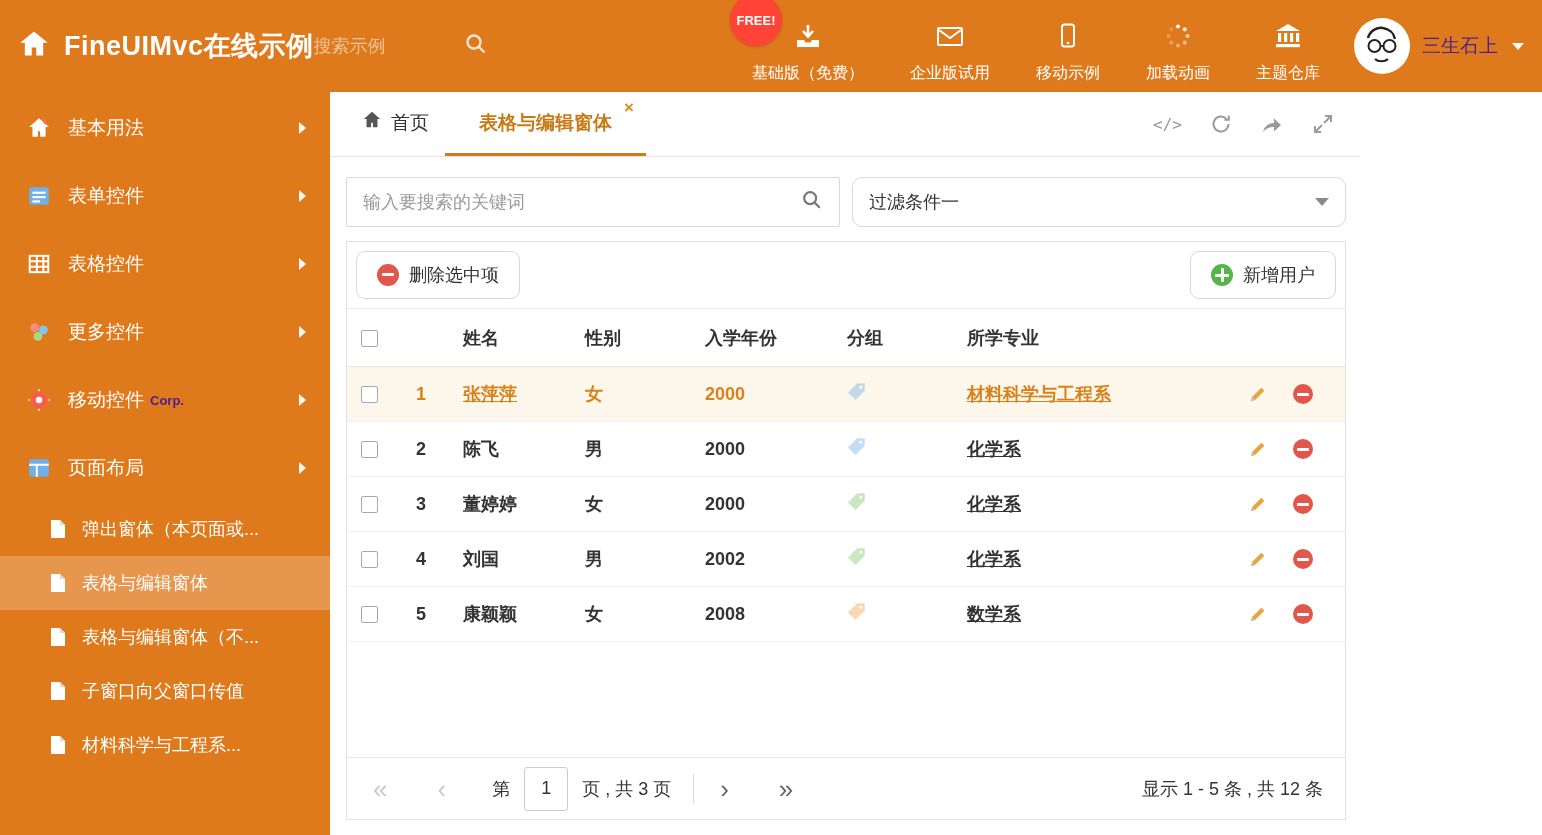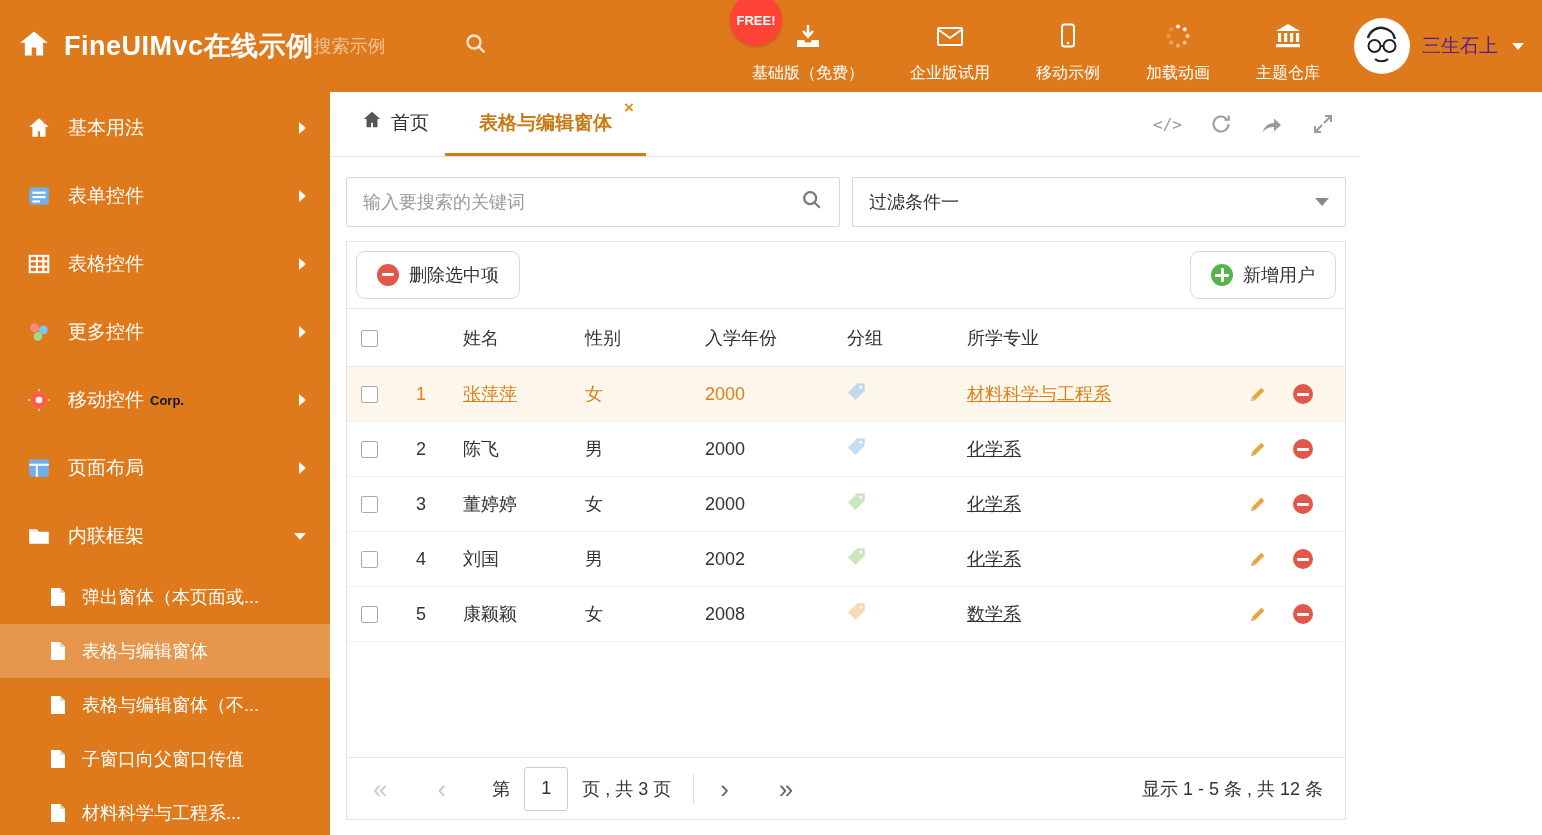--- a/index.html
+++ b/index.html
@@ -19,51 +19,51 @@
   .user{display:flex;align-items:center;gap:12px;color:#4c1d95}
   .avatar{width:56px;height:56px;border-radius:50%;background:#fff;overflow:hidden;display:flex;align-items:center;justify-content:center}
   .user .uname{font-size:19px}
   .caret-down-w{width:0;height:0;border-left:6px solid transparent;border-right:6px solid transparent;border-top:7px solid #fff;margin-left:2px}
 
   
   .sidebar{position:absolute;left:0;top:92px;width:330px;height:743px;background:#df7a1c;overflow:hidden;padding-top:2px}
   .side-item{height:68px;display:flex;align-items:center;padding:0 24px 0 26px;color:#fff;font-size:19px;cursor:pointer}
   .side-item .ic{width:26px;display:flex;justify-content:center;margin-right:16px}
   .side-item .lbl{flex:0 0 auto}
-  .side-item .badge{color:#0f172a;font-size:13px;margin-left:6px;font-weight:bold}
+  .side-item .badge{color:#4c1d95;font-size:13px;margin-left:6px;font-weight:bold}
   .side-item .arr{margin-left:auto;width:0;height:0;border-top:6px solid transparent;border-bottom:6px solid transparent;border-left:7px solid #fff;opacity:.95}
   .side-item .arr.down{border-left:6px solid transparent;border-right:6px solid transparent;border-top:7px solid #fff;border-bottom:none}
   .side-sub{height:54px;display:flex;align-items:center;padding-left:48px;color:#fff;font-size:18px;cursor:pointer;white-space:nowrap}
   .side-sub .ic{width:20px;margin-right:14px;display:flex;justify-content:center}
   .side-sub.is-active{background:rgba(255,255,255,.22)}
 
   
   .main{position:absolute;left:330px;top:92px;width:1030px;height:743px;background:#fff;display:flex;flex-direction:column;overflow:hidden}
   .tabbar{height:65px;border-bottom:1px solid #e6e6e6;display:flex;align-items:stretch;padding-left:16px;flex:0 0 auto}
   .tab{display:flex;align-items:center;gap:9px;padding:0 16px;font-size:19px;color:#333;cursor:pointer;border-bottom:3px solid transparent;position:relative}
   .tab.active{color:#c77b17;border-bottom-color:#cf7c18;padding:0 34px;font-weight:bold}
   .tab .close{position:absolute;top:7px;right:12px;color:#dd8a1f;font-size:17px;font-weight:bold;line-height:1;cursor:pointer}
   .tab-tools{margin-left:auto;display:flex;align-items:center;gap:28px;margin-right:26px;color:#9b9b9b}
   .tab-tools .tool{cursor:pointer;display:flex;align-items:center}
   .code-glyph{font-family:"DejaVu Sans Mono",monospace;font-size:16px;color:#9b9b9b}
 
   .filter-row{display:flex;gap:12px;padding:20px 14px 8px 16px;flex:0 0 auto}
   .searchbox{flex:1;height:50px;border:1px solid #d9d9d9;border-radius:2px;display:flex;align-items:center;padding:0 16px;background:#fff}
   .searchbox input{flex:1;border:none;outline:none;font-size:18px;color:#555}
   .searchbox input::placeholder{color:#9a9a9a}
-  .dropdown{flex:1;height:50px;border:1px solid #d9d9d9;border-radius:2px;display:flex;align-items:center;padding:0 16px;font-size:18px;color:#333;cursor:pointer}
+  .dropdown{flex:1;height:50px;border:1px solid #d9d9d9;border-radius:10px;display:flex;align-items:center;padding:0 16px;font-size:18px;color:#333;cursor:pointer}
   .dropdown .caret{margin-left:auto;width:0;height:0;border-left:7px solid transparent;border-right:7px solid transparent;border-top:8px solid #8a8a8a}
 
   .grid-panel{flex:1;margin:6px 14px 15px 16px;border:1px solid #e2e2e2;display:flex;flex-direction:column;overflow:hidden}
   .grid-toolbar{display:flex;align-items:center;padding:9px 9px;flex:0 0 auto}
   .btn{height:48px;display:flex;align-items:center;gap:10px;padding:0 20px;border:1px solid #d8d8d8;border-radius:9px;background:#fff;font-size:18px;color:#333;cursor:pointer}
   .btn.add{margin-left:auto}
 
   table{width:100%;border-collapse:collapse;table-layout:fixed}
-  th,td{text-align:left;font-size:18px;color:#333;font-weight:normal;padding:0 0 0 14px;height:55px;border-bottom:1px solid #f0f0f0;overflow:hidden;white-space:nowrap}
+  th,td{text-align:left;font-size:18px;color:#333;font-weight:bold;padding:0 0 0 14px;height:55px;border-bottom:1px solid #f0f0f0;overflow:hidden;white-space:nowrap}
   thead th{height:58px;border-top:1px solid #ececec;border-bottom:1px solid #e8e8e8}
   .c-cb{padding-left:14px}
   .c-num{text-align:center;padding-left:0}
   .c-actions{padding-right:14px}
   .checkbox{display:inline-block;width:17px;height:17px;border:1px solid #a8a8a8;border-radius:2px;background:#fff;vertical-align:middle;cursor:pointer}
   tr.is-active td{background:#fdf6ea;color:#d8821c}
   tr.is-active .name-text{text-decoration:underline;color:#d8821c}
   .major-link{text-decoration:underline;color:#333;cursor:pointer}
   tr.is-active .major-link{color:#d8821c}
   .actions-wrap{display:flex;align-items:center;gap:26px;justify-content:flex-end;padding-right:18px}
@@ -240,30 +240,20 @@
   </div>
   <div class="side-item">
     <span class="ic">
         <svg width="24" height="24" viewBox="0 0 22 22">
           <rect x="2" y="3" width="18" height="16" rx="1.5" fill="#6fb0e8"></rect>
           <path d="M2 8h18M9 8v11" stroke="#fff" stroke-width="1.8"></path>
         </svg>
       </span>
     <span class="lbl">页面布局</span>
     <span class="arr"></span>
-  </div>
-  <div class="side-item">
-    <span class="ic">
-        <svg width="24" height="24" viewBox="0 0 22 22">
-          <path d="M2 5h7l2 2h9v11H2z" fill="#fff"></path>
-          <path d="M2 5h7l2 2h-9z" fill="#e8e8e8"></path>
-        </svg>
-      </span>
-    <span class="lbl">内联框架</span>
-    <span class="arr down"></span>
   </div>
   <div class="side-sub">
     <span class="ic">
         <svg width="18" height="20" viewBox="0 0 18 20">
           <path d="M2 1h9l5 5v13H2z" fill="#fff"></path>
           <path d="M11 1l5 5h-5z" fill="#d9d9d9"></path>
         </svg>
       </span>
     <span class="lbl">弹出窗体（本页面或...</span>
   </div>

